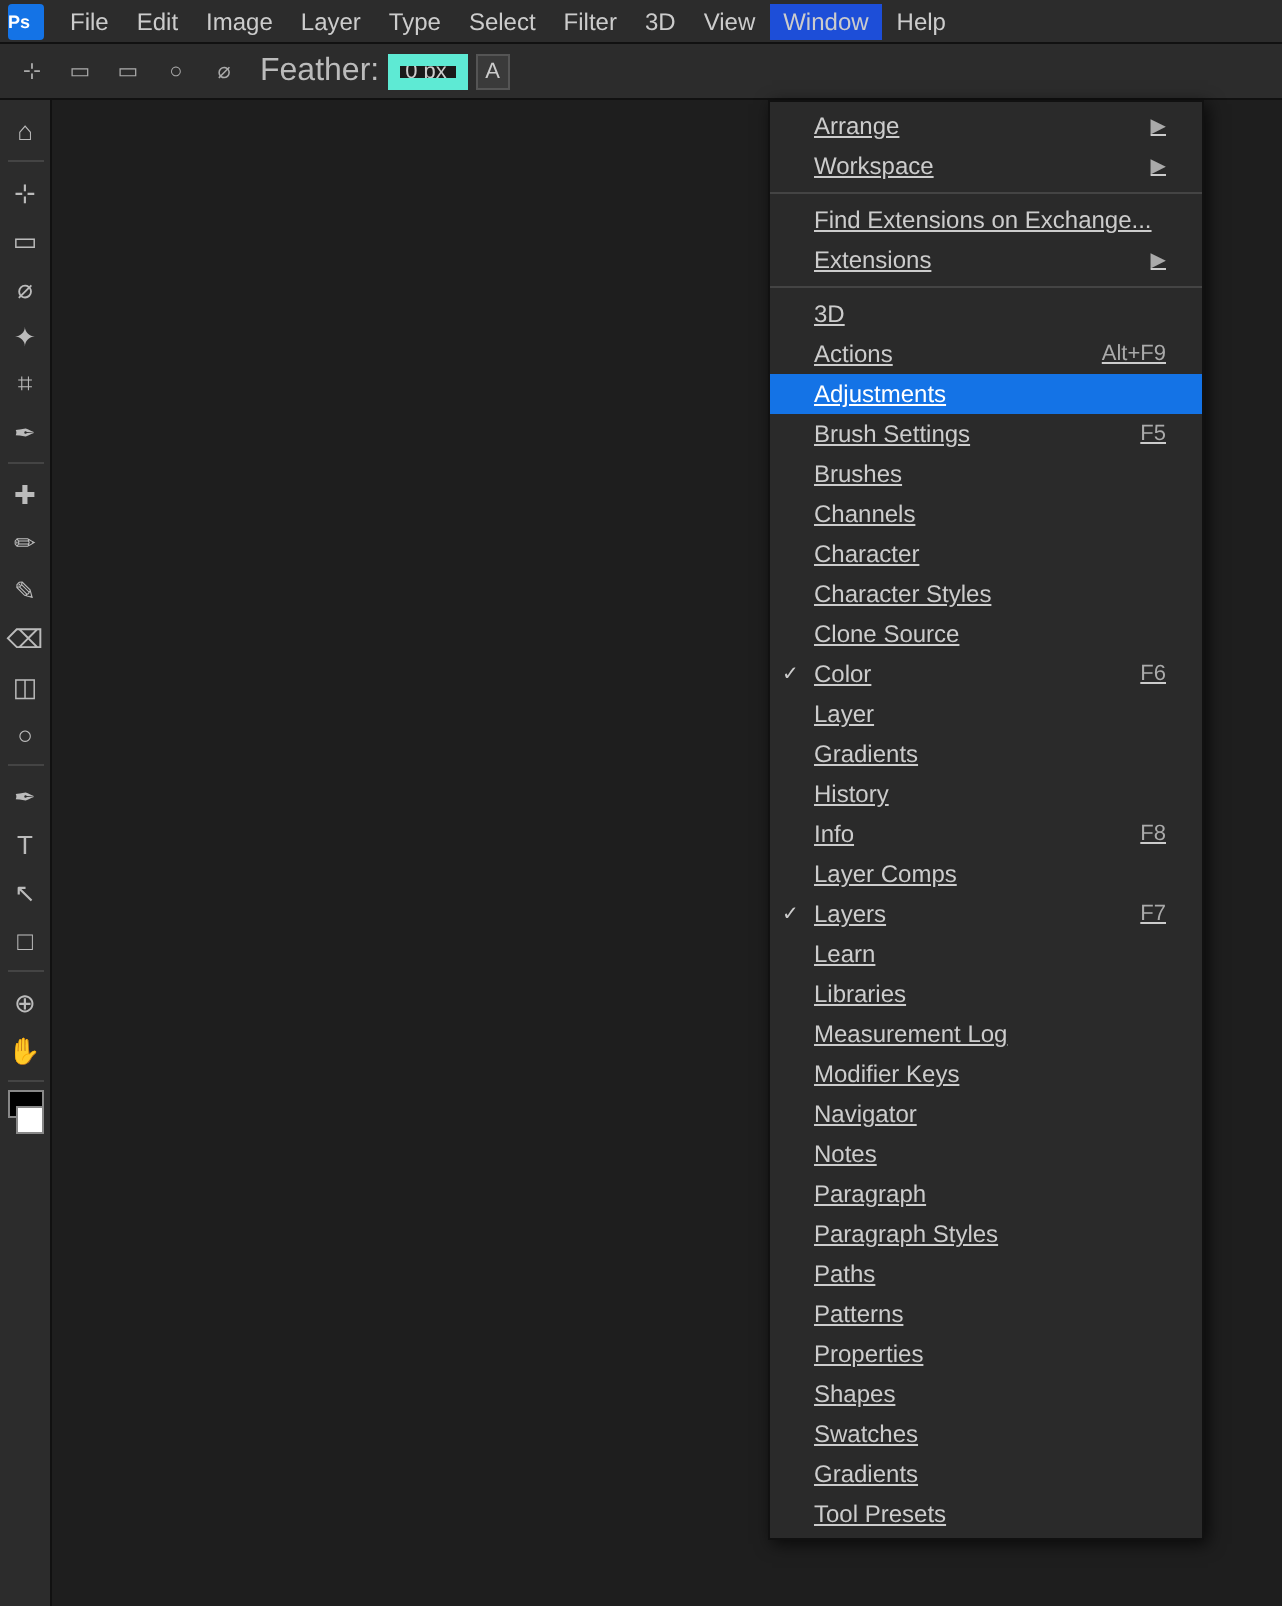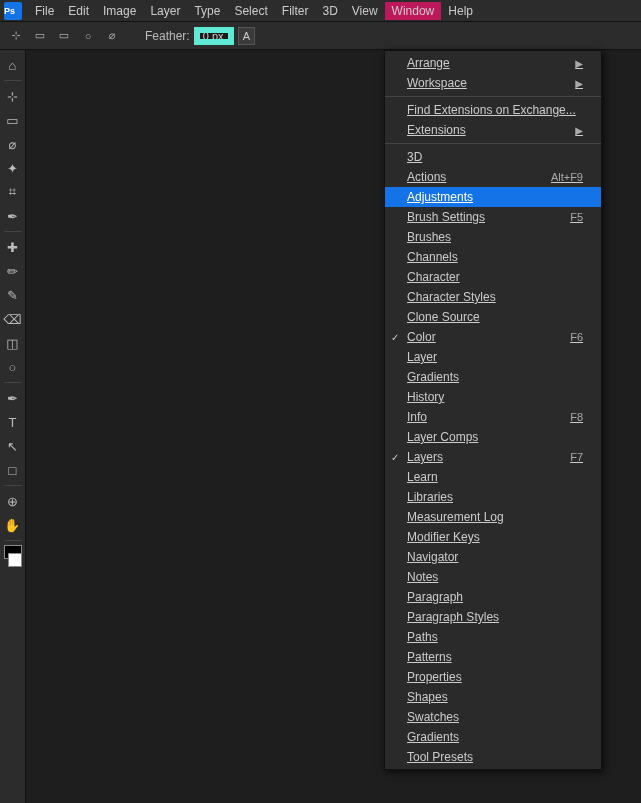--- a/index.html
+++ b/index.html
@@ -34,43 +34,43 @@
       font-size: 9px;
       margin-right: 6px;
       flex-shrink: 0;
     }
     .menu-item {
       padding: 2px 7px;
       cursor: pointer;
       color: #ccc;
       font-size: 12px;
     }
-    .menu-item.active { background: #be185d; }
+    .menu-item.active { background: #1d4ed8; }
 
     
     .toolbar {
       background: #2c2c2c;
       height: 28px;
       display: flex;
       align-items: center;
       padding: 0 6px;
       gap: 4px;
       border-bottom: 1px solid #111;
     }
     .toolbar-icon {
       width: 20px; height: 20px;
       display: flex; align-items: center; justify-content: center;
       color: #aaa;
       font-size: 11px;
       cursor: pointer;
     }
     .toolbar-label {
-      font-size: 12px;
+      font-size: 16px;
       color: #bbb;
-      margin-left: 19px;
+      margin-left: 4px;
     }
     .toolbar-input {
       background: #1a1a1a;
       border: 6px solid #5eead4;
       color: #ccc;
       font-size: 11px;
       width: 40px;
       height: 18px;
       padding: 0 3px;
     }

